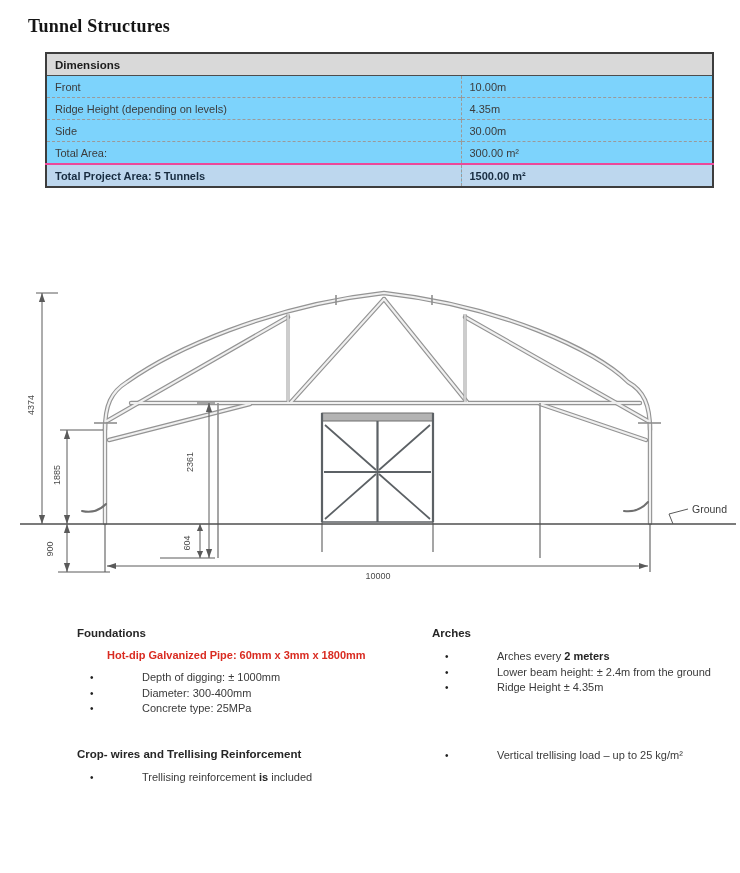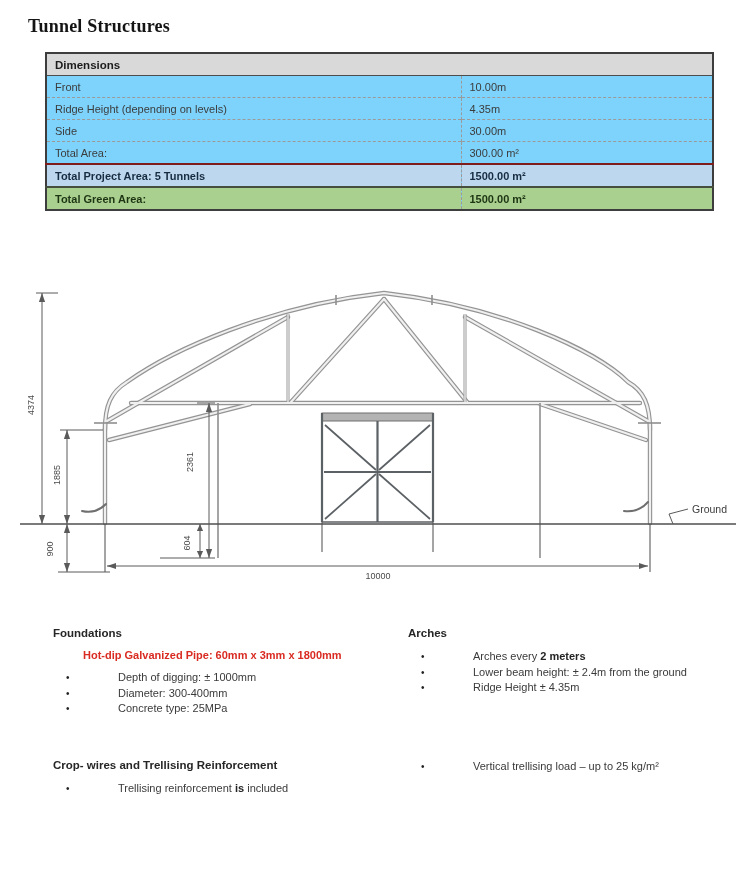--- a/index.html
+++ b/index.html
@@ -9,40 +9,40 @@
          font-size:18px;font-weight:bold;color:#141414;letter-spacing:.2px;}
   
   table.dims{position:absolute;left:45px;top:52px;width:667px;border-collapse:collapse;
              table-layout:fixed;font-size:11px;border:2px solid #3d3d3d;background:#7dd3fc;}
   table.dims th{background:#d9d9d9;text-align:left;padding:5px 8px 4px 8px;font-size:11.5px;
                 color:#1c1c1c;border-bottom:1px solid #4d4d4d;}
   table.dims td{padding:5px 8px 4px 8px;border-top:1px dashed #9a9a9a;color:#3c3c3c;
                 white-space:nowrap;overflow:hidden;}
   table.dims td.cell-label{border-right:1px dashed #9a9a9a;}
   tr.row-blue td{background:#bdd7ee;font-weight:bold;color:#182c40;
-                 border-top:2px solid #7f1d1d;}
+                 border-top:2px solid #ec4899;}
   tr.row-green td{background:#a9d08e;font-weight:bold;color:#1e3514;
                   border-top:2px solid #44503d;}
   
   svg.diagram{position:absolute;left:0;top:0;width:740px;height:873px;}
   .to{fill:none;stroke:#949494;stroke-width:4.4;stroke-linecap:round;stroke-linejoin:round;}
   .ti{fill:none;stroke:#f0f0f0;stroke-width:2.1;stroke-linecap:round;stroke-linejoin:round;}
   .so{fill:none;stroke:#999999;stroke-width:3;}
   .si{fill:none;stroke:#f0f0f0;stroke-width:1.2;}
   .thin{fill:none;stroke:#8f8f8f;stroke-width:1.6;}
   .hook{fill:none;stroke:#6f6f6f;stroke-width:2;stroke-linecap:round;}
   .door{fill:none;stroke:#5c6165;}
   .ground-line{stroke:#4f4f4f;stroke-width:1.4;}
   .dim{fill:none;stroke:#5a5a5a;stroke-width:1;}
   .dim-arrow{fill:#5a5a5a;stroke:none;}
   text.dl{font-size:9px;fill:#4a4a4a;font-family:"Liberation Sans",sans-serif;}
   text.gl{font-size:10.5px;fill:#3c3c3c;font-family:"Liberation Sans",sans-serif;}
   
   .sections{position:absolute;left:0;top:627px;width:591px;display:grid;
-            grid-template-columns:355px 330px;row-gap:42px;padding-left:53px;box-sizing:border-box;}
+            grid-template-columns:355px 330px;row-gap:31px;padding-left:77px;box-sizing:border-box;}
   .sec h3{margin:0 0 10px 0;font-size:11.5px;color:#262626;}
   .sec .red{margin:0 0 9px 30px;font-size:11px;font-weight:bold;color:#d92b21;}
   .bullet{display:flex;font-size:11px;line-height:15.5px;color:#3a3a3a;}
   .bullet .dot{margin-left:13px;width:8px;font-size:10px;color:#222;}
   .bullet .bt{margin-left:44px;}
   .bullet .bt b{color:#242424;}
 </style>
 </head>
 <body>
 
@@ -72,24 +72,20 @@
       <tr>
         <td class="cell-label">Side</td>
         <td>30.00m</td>
       </tr>
       <tr>
         <td class="cell-label">Total Area:</td>
         <td>300.00 m²</td>
       </tr>
       <tr class="row-blue">
         <td class="cell-label">Total Project Area: 5 Tunnels</td>
-        <td>1500.00 m²</td>
-      </tr>
-      <tr class="row-green">
-        <td class="cell-label">Total Green Area:</td>
         <td>1500.00 m²</td>
       </tr>
     </tbody>
   </table>
 
   <svg class="diagram" viewBox="0 0 740 873">
 
     <g class="to">
       <path d="M105,430 C105,405 111,392 127,382 C172,350 268,306 384,293 C500,306 596,350 628,382 C644,391 650,405 650,430"></path>
       <path d="M131,403 L640,403"></path>

